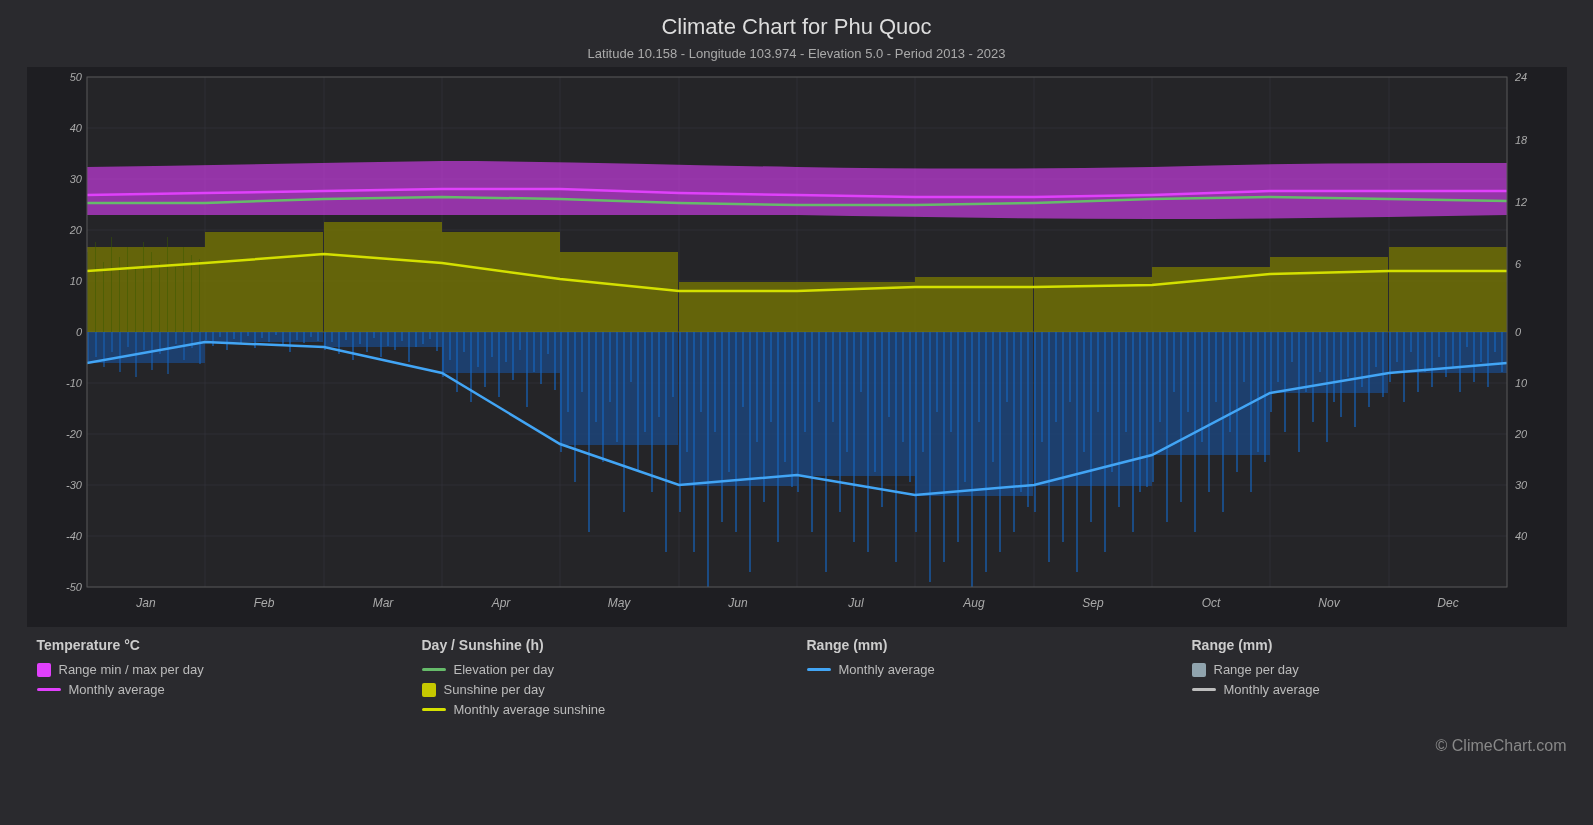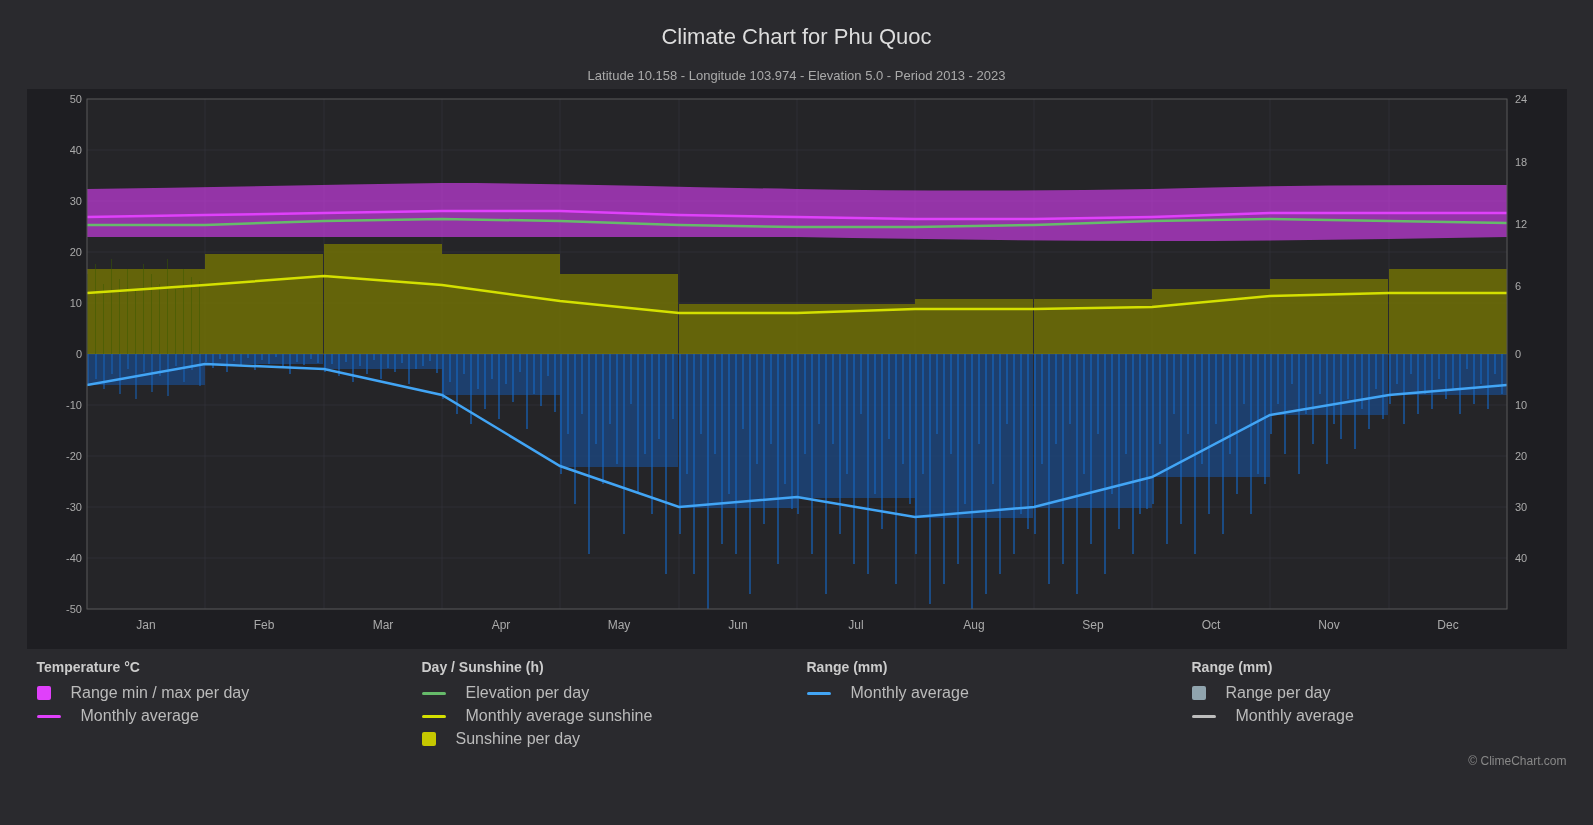--- a/index.html
+++ b/index.html
@@ -11,44 +11,45 @@
       min-height: 825px;
     }
 
     .page-wrapper {
       width: 1593px;
       min-height: 825px;
       background: #2a2a2e;
       display: flex;
       flex-direction: column;
       align-items: center;
-      padding: 20px 20px 10px 20px;
+      padding: 10px 20px 10px 20px;
     }
 
     .chart-title {
       color: #ddd;
       font-size: 22px;
       font-weight: normal;
       margin-top: 4px;
       text-align: center;
     }
 
     .chart-subtitle {
       color: #aaa;
       font-size: 13px;
-      margin-top: 18px;
+      margin-top: 6px;
       text-align: left;
     }
 
     .chart-area {
       position: relative;
       width: 1540px;
       height: 560px;
       margin-top: 6px;
       background: #0f172a;
+      font-style: italic;
     }
 
     .chart-svg {
       position: absolute;
       top: 0; left: 0;
       width: 100%;
       height: 100%;
     }
 
     .watermark-top-right {
@@ -113,43 +114,43 @@
     .legend-title {
       color: #ccc;
       font-size: 14px;
       font-weight: bold;
       margin-bottom: 4px;
     }
 
     .legend-item {
       display: flex;
       align-items: center;
-      gap: 20px;
-      font-size: 16px;
+      gap: 8px;
+      font-size: 13px;
       color: #bbb;
     }
 
     .legend-swatch-rect {
       width: 14px;
       height: 14px;
       border-radius: 2px;
     }
 
     .legend-swatch-line {
       width: 24px;
       height: 3px;
       border-radius: 2px;
     }
 
     .copyright {
       text-align: right;
       width: 1540px;
       color: #888;
-      font-size: 12px;
-      margin-top: 2px;
+      font-size: 16px;
+      margin-top: 16px;
     }
 
     
     .y-left-label {
       position: absolute;
       left: 6px;
       top: 50%;
       transform: translateY(-50%) rotate(-90deg);
       transform-origin: center center;
       color: #bbb;
@@ -591,27 +592,27 @@
       </div>
     </div>
 
     <div class="legend-section">
       <div class="legend-title">Day / Sunshine (h)</div>
       <div class="legend-item">
         <div class="legend-swatch-line" style="background:#66bb6a;"></div>
         <span>Elevation per day</span>
       </div>
       <div class="legend-item">
+        <div class="legend-swatch-rect" style="background:#c6c800;"></div>
+        <span>Sunshine per day</span>
+      </div>
+      <div class="legend-item">
         <div class="legend-swatch-line" style="background:#d4e000;"></div>
         <span>Monthly average sunshine</span>
       </div>
-      <div class="legend-item">
-        <div class="legend-swatch-rect" style="background:#c6c800;"></div>
-        <span>Sunshine per day</span>
-      </div>
     </div>
 
     <div class="legend-section">
       <div class="legend-title">Range (mm)</div>
       <div class="legend-item">
         <div class="legend-swatch-line" style="background:#42a5f5;"></div>
         <span>Monthly average</span>
       </div>
     </div>
 

